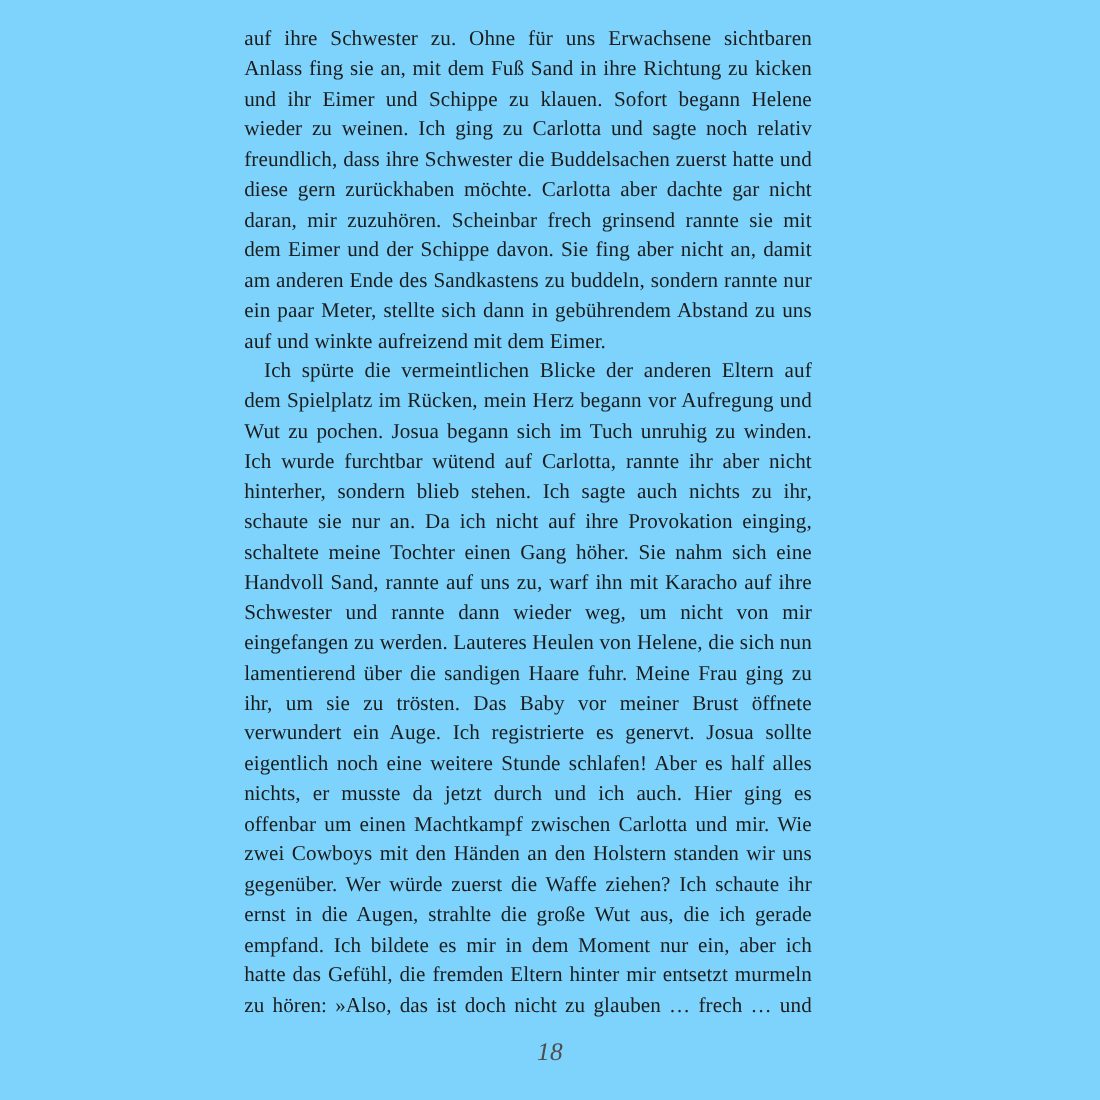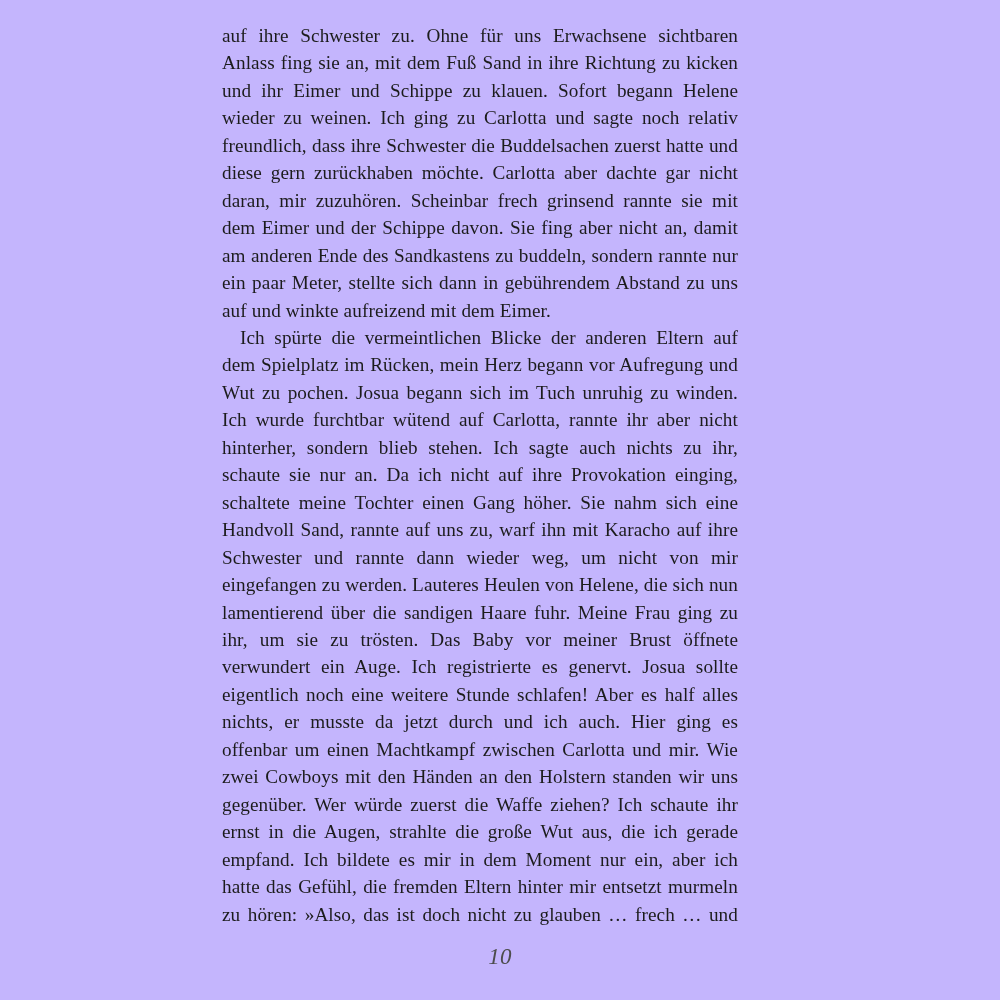--- a/index.html
+++ b/index.html
@@ -12,21 +12,21 @@
     height: 1000px;
     position: relative;
     overflow: hidden;
     font-family: "Liberation Serif", "DejaVu Serif", serif;
     -webkit-font-smoothing: antialiased;
   }
 
   .page {
     position: absolute;
     inset: 0;
-    background: #c4b5fd;
+    background: #7dd3fc;
   }
 
   .text-column {
     position: absolute;
     left: 222px;
     top: 22px;
     width: 516px;
   }
 
   .para {
@@ -75,15 +75,15 @@
 <div class="page">
 
   <div class="text-column">
 
     <p class="para continuation">auf ihre Schwester zu. Ohne für uns Erwachsene sichtbaren Anlass fing sie an, mit dem Fuß Sand in ihre Richtung zu kicken und ihr Eimer und Schippe zu klauen. Sofort begann Helene wieder zu weinen. Ich ging zu Carlotta und sagte noch relativ freundlich, dass ihre Schwester die Buddelsachen zuerst hatte und diese gern zurückhaben möchte. Carlotta aber dachte gar nicht daran, mir zuzuhören. Scheinbar frech grinsend rannte sie mit dem Eimer und der Schippe davon. Sie fing aber nicht an, damit am anderen Ende des Sandkastens zu buddeln, sondern rannte nur ein paar Meter, stellte sich dann in gebührendem Abstand zu uns auf und winkte aufreizend mit dem Eimer.</p>
 
     <p class="para indented flush-last">Ich spürte die vermeintlichen Blicke der anderen Eltern auf dem Spielplatz im Rücken, mein Herz begann vor Aufregung und Wut zu pochen. Josua begann sich im Tuch unruhig zu winden. Ich wurde furchtbar wütend auf Carlotta, rannte ihr aber nicht hinterher, sondern blieb stehen. Ich sagte auch nichts zu ihr, schaute sie nur an. Da ich nicht auf ihre Provokation einging, schaltete meine Tochter einen Gang höher. Sie nahm sich eine Handvoll Sand, rannte auf uns zu, warf ihn mit Karacho auf ihre Schwester und rannte dann wieder weg, um nicht von mir eingefangen zu werden. Lauteres Heulen von Helene, die sich nun lamentierend über die sandigen Haare fuhr. Meine Frau ging zu ihr, um sie zu trösten. Das Baby vor meiner Brust öffnete verwundert ein Auge. Ich registrierte es genervt. Josua sollte eigentlich noch eine weitere Stunde schlafen! Aber es half alles nichts, er musste da jetzt durch und ich auch. Hier ging es offenbar um einen Machtkampf zwischen Carlotta und mir. Wie zwei Cowboys mit den Händen an den Holstern standen wir uns gegenüber. Wer würde zuerst die Waffe ziehen? Ich schaute ihr ernst in die Augen, strahlte die große Wut aus, die ich gerade empfand. Ich bildete es mir in dem Moment nur ein, aber ich hatte das Gefühl, die fremden Eltern hinter mir entsetzt murmeln zu hören: »Also, das ist doch nicht zu glauben … frech … und</p>
 
   </div>
 
-  <div class="folio">10</div>
+  <div class="folio">18</div>
 
 </div>
 
 </body></html>

